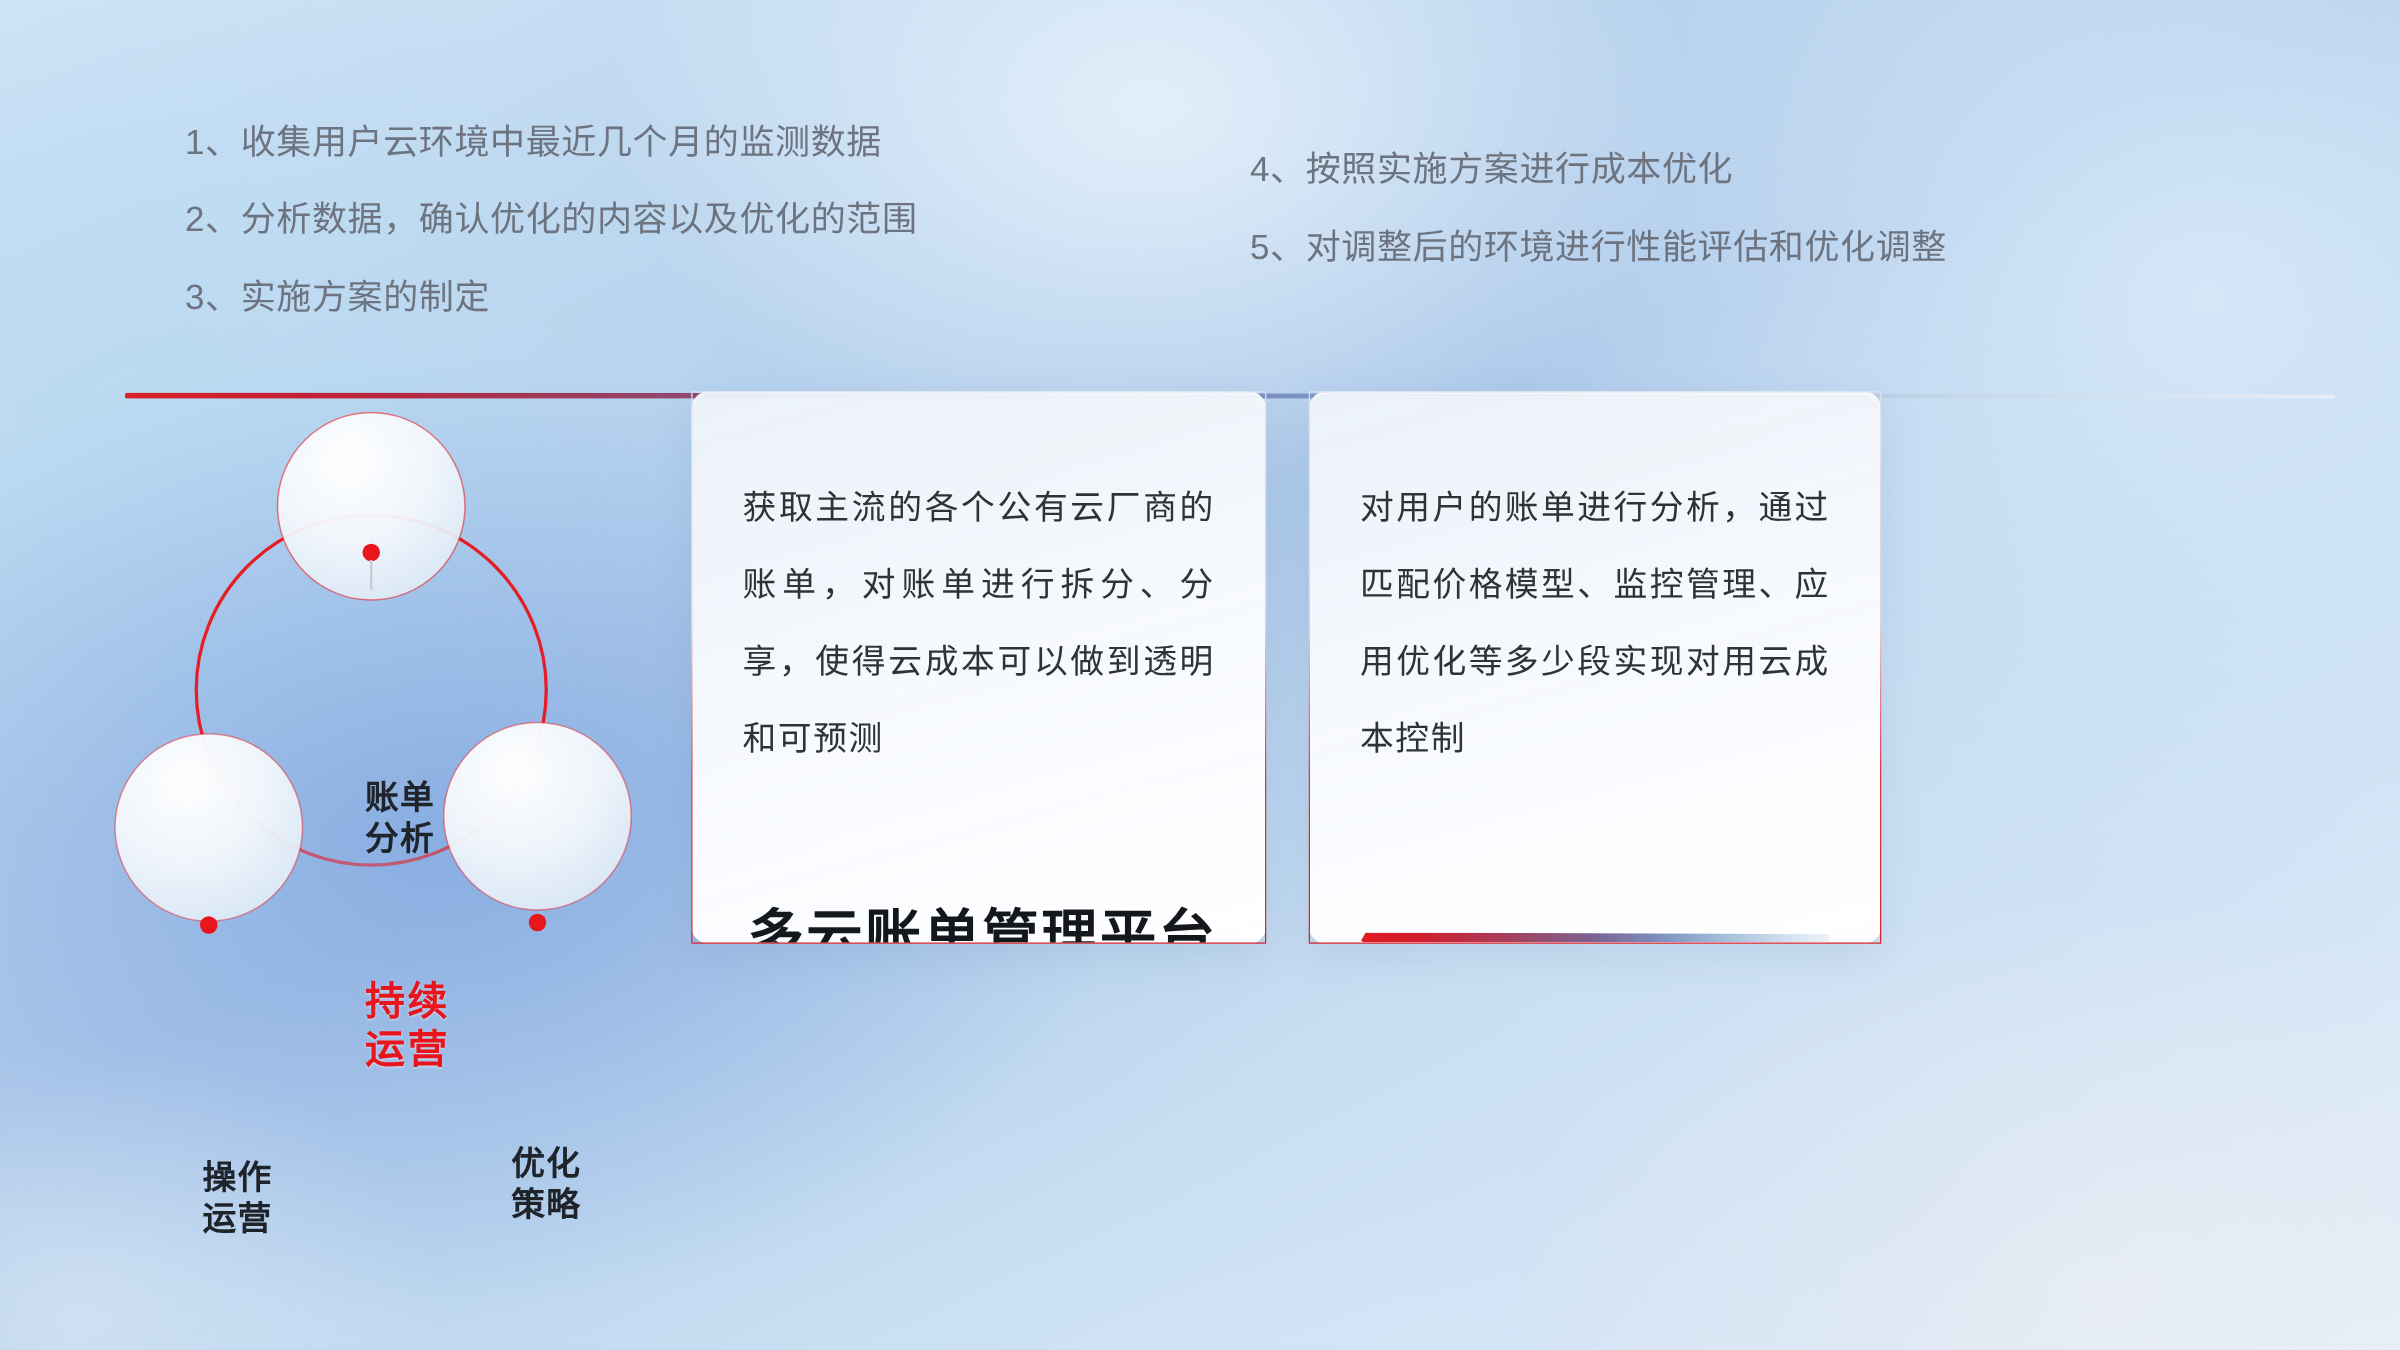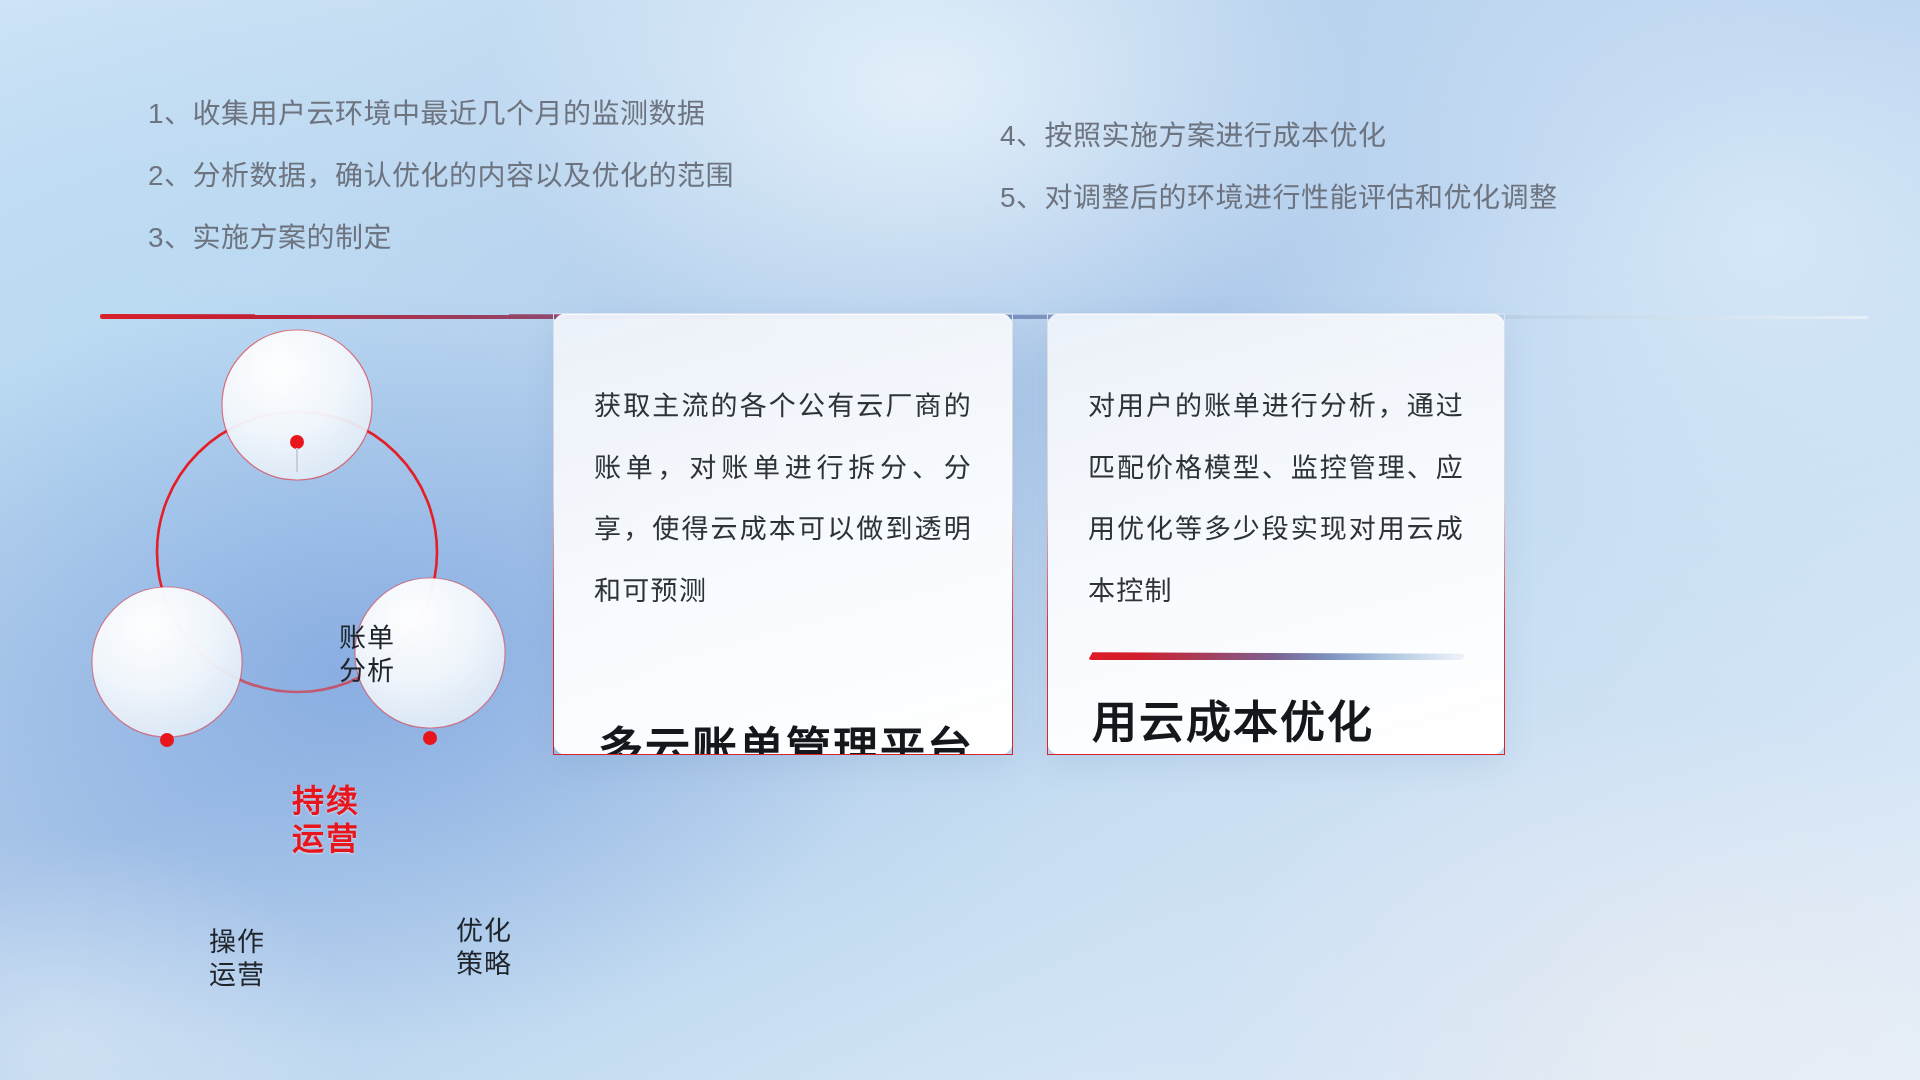--- a/index.html
+++ b/index.html
@@ -83,24 +83,23 @@
     left: 70px;
     top: 290px;
     width: 520px;
     height: 500px;
     z-index: 7;
   }
   #venn svg { display:block; width: 520px; height: 500px; overflow: visible; }
 
   .bubble-label {
     position: absolute;
-    text-align: center;
     color: #1f242b;
     font-size: 27px;
-    font-weight: 400;
+    font-weight: 700;
     line-height: 1.22;
     letter-spacing: 1px;
     z-index: 9;
     pointer-events: none;
   }
   #label-top    { left: 222px; top: 332px; width: 150px; }
   #label-left   { left: 92px;  top: 636px; width: 150px; }
   #label-right  { left: 339px; top: 625px; width: 150px; }
 
   #label-center {
@@ -129,21 +128,21 @@
         rgba(244,247,252,0.97) 28%,
         rgba(249,251,254,0.98) 55%,
         rgba(252,253,255,0.99) 78%,
         rgba(255,255,255,1) 100%);
     box-shadow: 0 10px 30px rgba(90,120,160,0.13), inset 0 1px 0 rgba(255,255,255,0.7);
     overflow: hidden;
     display: flex;
     flex-direction: column;
   }
   #card-1 { left: 553px;  top: 313px; width: 458px; height: 440px; gap: 17px; }
-  #card-2 { left: 1047px; top: 313px; width: 456px; height: 440px; }
+  #card-2 { left: 1047px; top: 313px; width: 456px; height: 440px; justify-content: space-between; }
 
   .card-body {
     padding: 62px 40px 0 40px;
     color: #2e3338;
     font-size: 27px;
     line-height: 2.28;
     letter-spacing: 1.3px;
     text-align: justify;
     text-justify: inter-character;
     flex: 0 0 auto;
@@ -245,16 +244,15 @@
 
   <div id="card-1" class="card">
     <div class="card-body">获取主流的各个公有云厂商的账单，对账单进行拆分、分享，使得云成本可以做到透明和可预测</div>
     <div class="card-divider"></div>
     <div class="card-title">多云账单管理平台</div>
   </div>
 
   <div id="card-2" class="card">
     <div class="card-body">对用户的账单进行分析，通过匹配价格模型、监控管理、应用优化等多少段实现对用云成本控制</div>
     <div class="card-divider"></div>
-    <div class="card-title">用云成本优化</div>
   </div>
 
 </div>
 
 </body></html>

